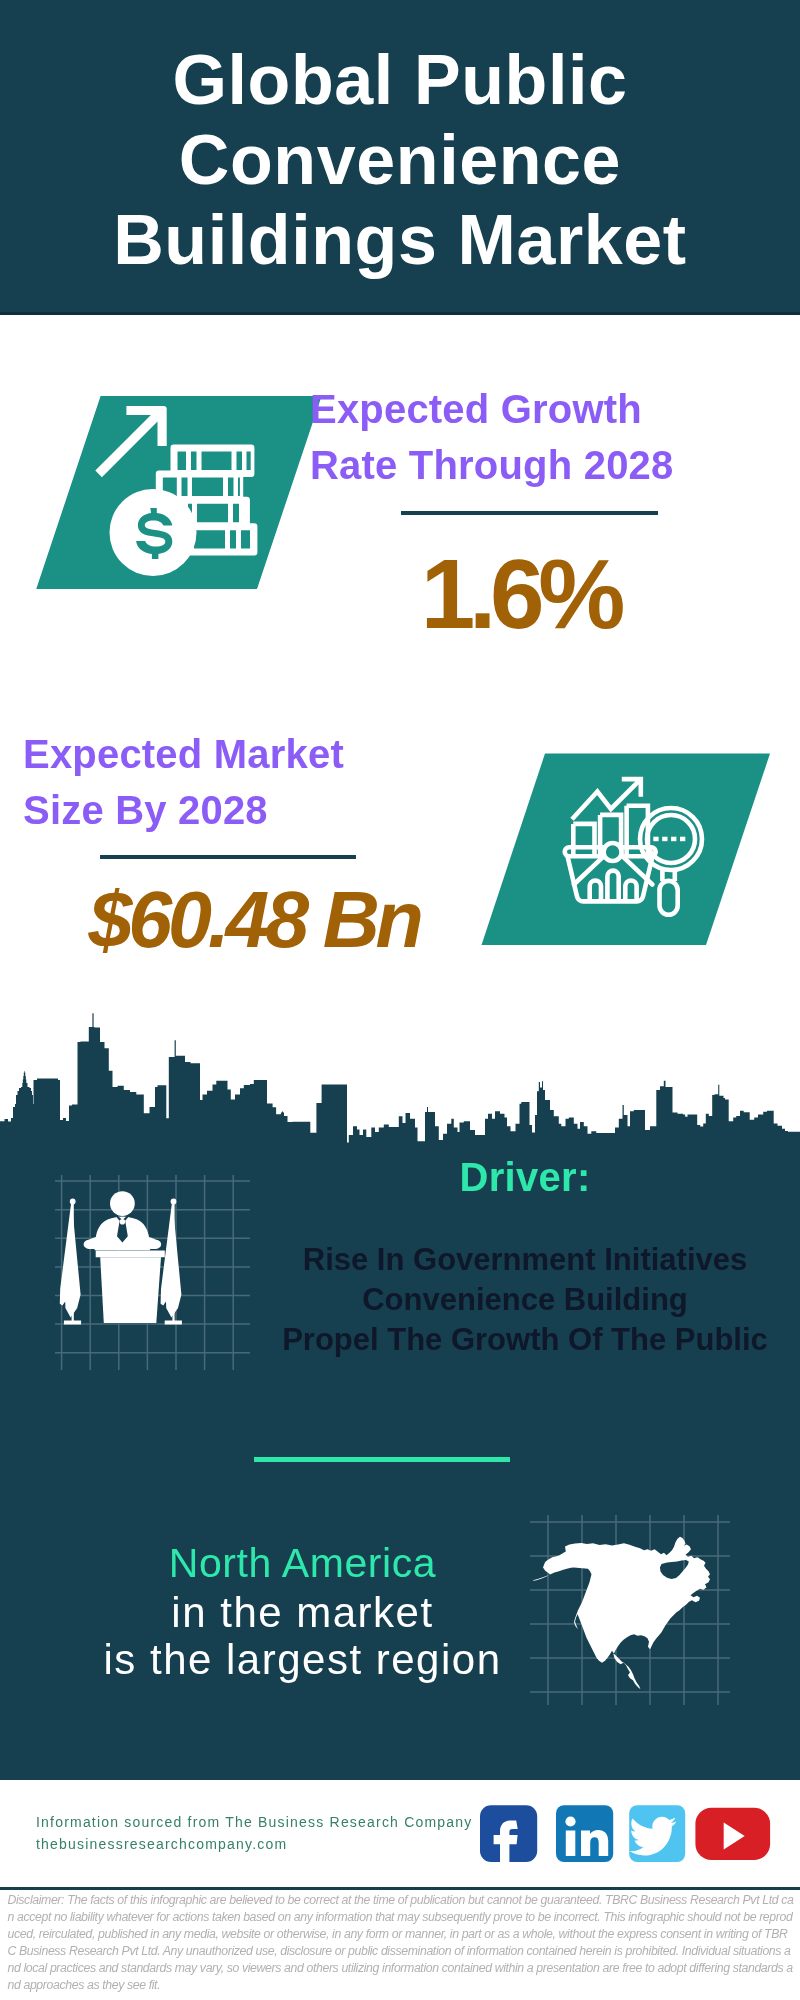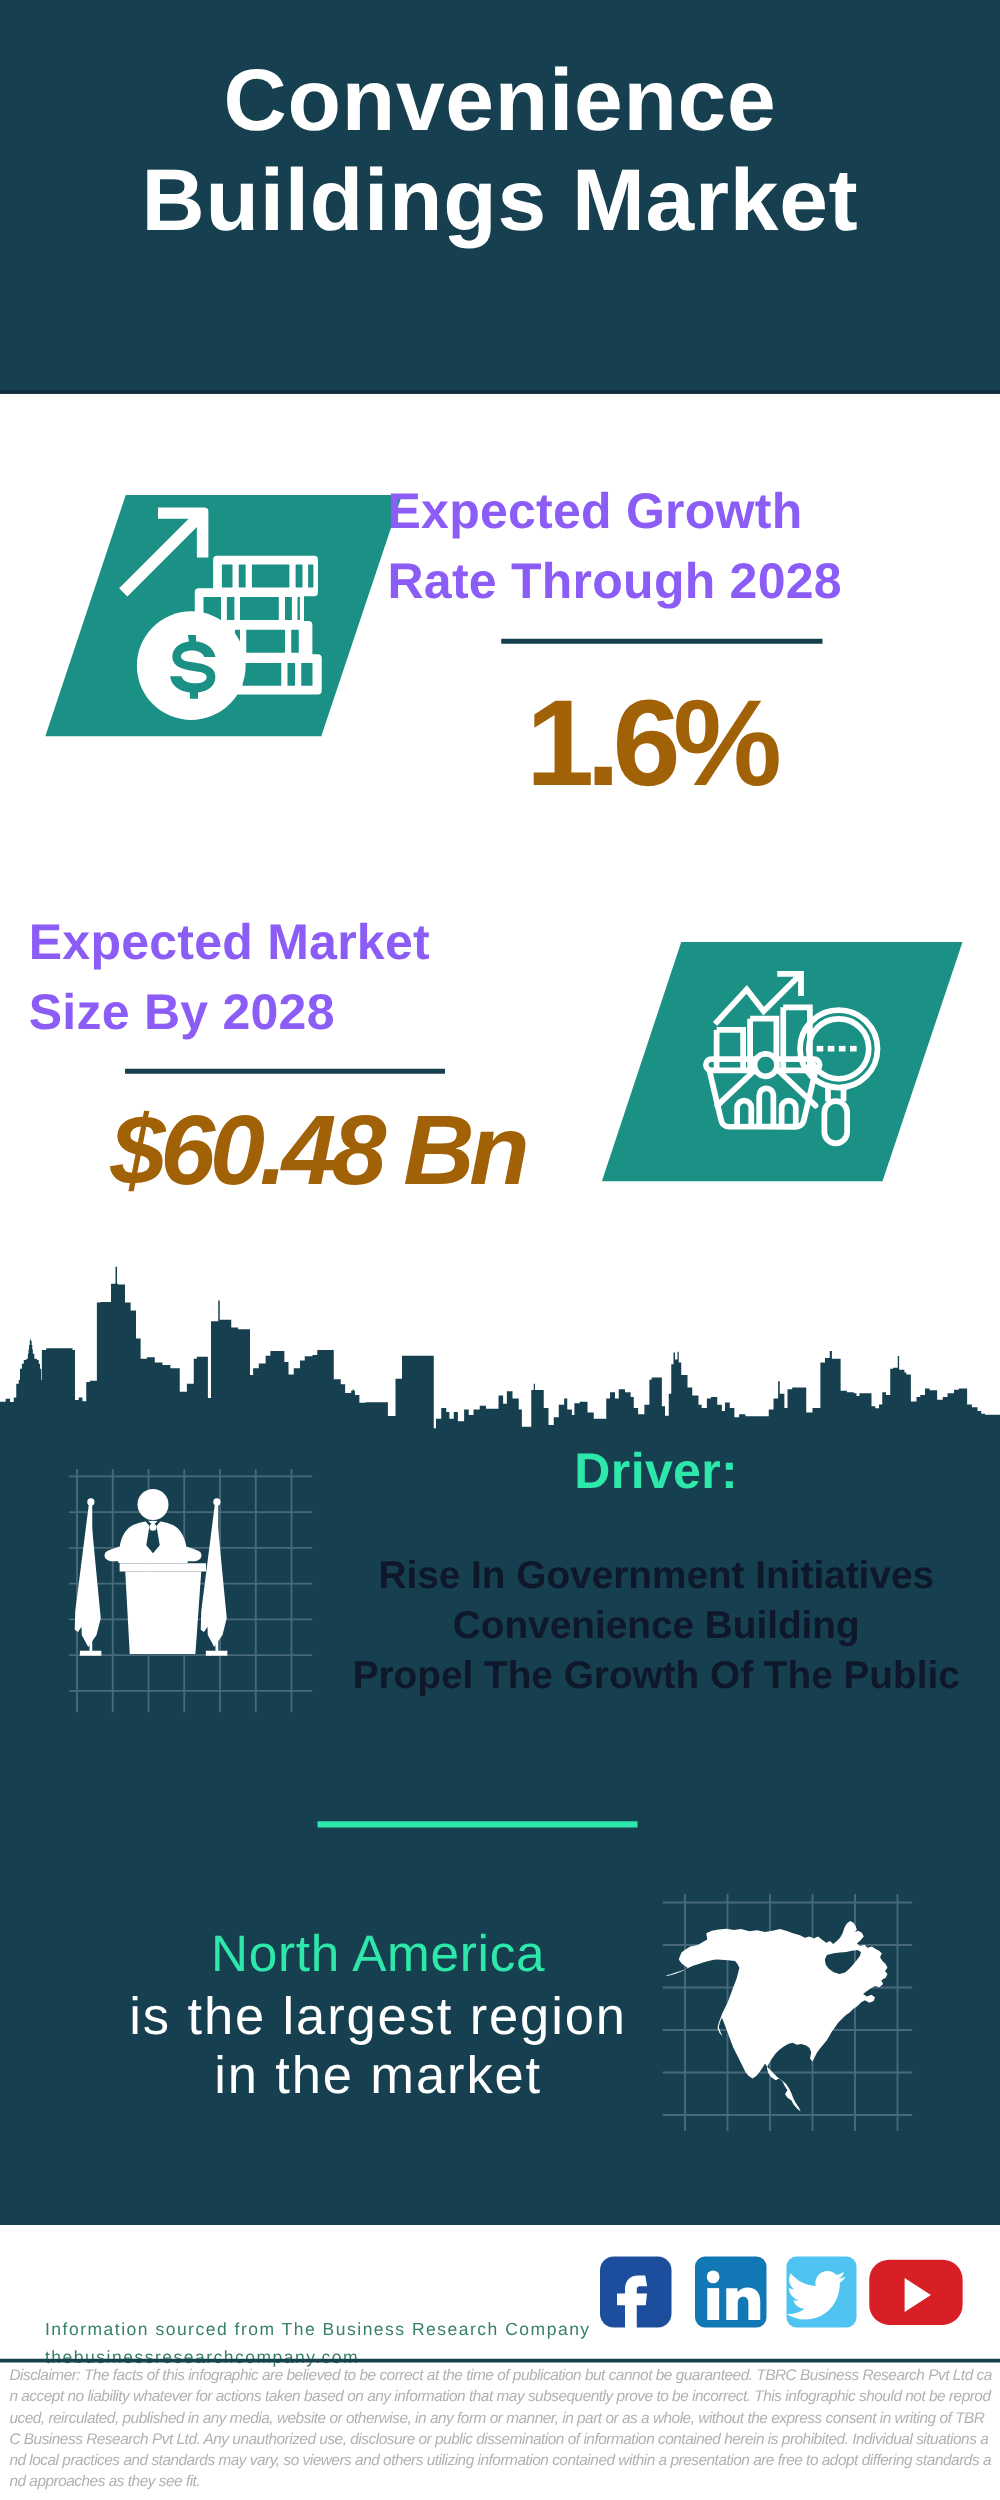--- a/index.html
+++ b/index.html
@@ -24,31 +24,32 @@
 
   .driver-h{position:absolute;color:#2ee8ab;font-size:40px;font-weight:bold;text-align:center;letter-spacing:0.3px;}
   .driver-b{position:absolute;color:#0f172a;font-size:31px;font-weight:bold;text-align:center;line-height:40px;}
   .sep{position:absolute;height:5px;background:#2ee8ab;}
 
   .na-h{position:absolute;color:#2ee8ab;font-size:41px;font-weight:normal;text-align:center;letter-spacing:0.6px;}
   .na-b{position:absolute;color:#fff;font-size:42px;text-align:center;line-height:47px;letter-spacing:1.5px;}
 
   
   .foot{position:absolute;left:0;top:1780px;width:800px;height:107px;background:#fff;}
-  .foot-txt{position:absolute;color:#368068;font-size:14px;letter-spacing:1.2px;line-height:21.5px;white-space:nowrap;margin-top:41px;}
+  .foot-txt{position:absolute;color:#368068;font-size:14px;letter-spacing:1.2px;line-height:21.5px;white-space:nowrap;}
   .discline{position:absolute;left:0;top:1887px;width:800px;height:3px;background:#16404f;}
   .disc{position:absolute;left:7.5px;top:1892px;width:786px;color:#b4b0b0;font-size:12.3px;letter-spacing:-0.38px;line-height:17px;word-break:break-all;text-align:left;font-style:italic;}
 </style>
 </head>
 <body>
 
 <div class="page">
 
   <div class="hdr">
     <div class="hdr-title">
+      <div>Global Public</div>
       <div>Convenience</div>
       <div>Buildings Market</div>
     </div>
   </div>
 
   <svg class="stat" style="left:30px;top:390px;width:300px;height:205px;" viewBox="0 0 300 205">
     <polygon points="70.6,6 291.6,6 227,199 6.25,199" fill="#1b9085"></polygon>
     <g fill="#ffffff">
 
       <path d="M96.4 16 H133.7 a3 3 0 0 1 3 3 V56 H127.5 V31.6 L71.9 87.2 L65.3 80.6 L120.9 25 H96.4 Z"></path>
@@ -156,22 +157,22 @@
   <div class="driver-h" style="left:250px;top:1155px;width:550px;">Driver:</div>
   <div class="driver-b" style="left:250px;top:1240px;width:550px;">
     <div>Rise In Government Initiatives</div>
     <div>Convenience Building</div>
     <div>Propel The Growth Of The Public</div>
   </div>
   <div class="sep" style="left:254px;top:1456.5px;width:256px;"></div>
 
   <div class="na-h" style="left:40px;top:1540px;width:525px;">North America</div>
   <div class="na-b" style="left:40px;top:1589px;width:525px;">
+    <div>in the market</div>
     <div>is the largest region</div>
-    <div>in the market</div>
   </div>
   <svg style="position:absolute;left:530px;top:1515px;width:200px;height:190px;" viewBox="0 0 200 190">
     <g stroke="#48697a" stroke-width="1.5">
       <path d="M0 7 H200 M0 41 H200 M0 75 H200 M0 109 H200 M0 143 H200 M0 177 H200"></path>
       <path d="M18 0 V190 M52 0 V190 M86 0 V190 M120 0 V190 M154 0 V190 M188 0 V190"></path>
     </g>
     <path id="na-map-path" fill="#ffffff" fill-rule="evenodd" d="M35.0,31.5 L39.5,29.5 L45.0,28.5 L51.2,28.0 L57.0,29.0 L63.0,28.2 L69.5,30.0 L75.5,29.2 L82.0,30.5 L88.0,29.5 L94.0,28.2 L99.5,29.8 L105.0,31.8 L110.0,33.2 L114.0,35.2 L117.5,34.2 L121.0,35.8 L124.5,34.2 L127.5,36.5 L131.0,39.2 L134.0,37.8 L136.5,40.2 L139.5,37.8 L142.0,35.2 L144.0,31.8 L145.5,27.2 L147.5,23.8 L150.0,21.8 L152.5,23.0 L154.5,25.8 L155.5,28.8 L153.5,30.8 L156.5,29.5 L159.5,31.2 L161.0,34.2 L158.5,37.2 L155.5,39.8 L158.0,41.8 L161.5,40.8 L164.0,43.2 L167.5,42.2 L170.5,44.2 L173.5,45.8 L175.5,47.8 L174.0,50.8 L176.0,53.8 L178.5,56.2 L180.0,59.2 L178.0,61.8 L180.0,64.2 L178.5,67.2 L175.0,69.2 L176.5,72.2 L173.5,74.8 L170.0,73.8 L166.5,75.8 L163.0,78.2 L160.5,80.2 L163.5,82.2 L167.0,80.8 L170.0,82.8 L169.0,85.8 L165.5,87.2 L162.0,85.2 L159.0,86.8 L156.0,89.8 L152.5,92.2 L149.5,95.2 L146.5,97.2 L143.5,100.2 L140.5,103.2 L138.0,106.8 L135.5,110.2 L133.5,113.8 L131.5,117.2 L129.0,120.2 L126.0,123.8 L123.5,127.2 L121.5,131.2 L120.0,134.2 L118.0,131.8 L119.0,126.8 L117.5,123.2 L114.5,121.2 L111.0,120.2 L107.5,120.8 L104.0,119.2 L100.5,120.2 L97.0,122.2 L93.5,124.8 L90.5,127.8 L88.0,131.2 L85.5,135.2 L83.5,139.2 L84.5,143.2 L87.0,146.8 L90.5,149.2 L93.5,147.8 L96.0,150.2 L98.0,154.2 L100.0,157.2 L98.0,160.2 L100.0,163.2 L103.0,165.2 L105.0,168.8 L108.0,172.2 L110.5,174.2 L109.0,170.8 L106.5,167.2 L104.5,163.2 L103.0,159.2 L101.0,155.2 L98.5,151.8 L95.0,148.8 L92.0,146.8 L89.0,143.8 L86.5,141.2 L84.0,138.8 L82.0,135.8 L80.0,139.2 L77.5,142.8 L75.0,145.8 L72.0,147.8 L69.0,145.8 L66.5,142.8 L64.5,138.8 L62.5,134.8 L60.5,130.8 L58.5,126.8 L56.5,122.8 L55.0,118.8 L53.5,114.8 L52.0,110.8 L50.5,106.8 L49.0,102.8 L47.5,99.2 L46.0,102.8 L45.0,106.8 L46.5,110.8 L48.0,114.2 L45.5,111.2 L44.0,107.2 L45.0,103.2 L46.5,99.2 L48.0,95.2 L50.0,91.2 L52.0,87.2 L53.5,83.2 L55.0,79.2 L56.5,75.2 L58.0,71.2 L59.5,67.2 L60.5,63.2 L61.5,59.2 L60.0,56.2 L58.0,53.8 L52.5,53.2 L43.8,52.5 L41.0,52.8 L36.8,53.8 L32.5,55.0 L29.0,56.2 L24.5,57.5 L20.0,59.5 L15.0,61.5 L10.0,63.2 L6.0,64.5 L3.5,65.0 L3.0,65.8 L6.5,65.2 L11.0,63.8 L16.0,61.8 L20.0,59.2 L18.0,57.8 L15.5,56.0 L14.0,54.0 L13.0,52.5 L14.0,49.8 L15.2,47.0 L17.0,45.5 L20.0,43.5 L22.2,42.2 L25.5,41.5 L29.0,40.5 L34.0,37.5 L35.8,36.5 Z M137.0,47.5 L142.0,47.0 L147.0,46.5 L151.5,45.5 L156.0,44.9 L158.8,46.5 L158.0,49.5 L155.5,53.0 L152.5,56.5 L149.5,60.0 L146.0,63.0 L141.5,64.1 L137.0,62.8 L133.0,60.0 L130.5,56.5 L129.9,52.5 L131.5,49.0 Z"></path>
   </svg>
   <svg class="skyline" viewBox="0 0 800 150" preserveAspectRatio="none">
     <polygon fill="#16404f" points="0.0,109.3 4.5,109.3 4.5,107.0 8.0,107.0 8.0,109.5 11.0,109.5 11.0,106.0 13.0,106.0 13.0,95.0 15.0,95.0 15.0,92.0 16.0,92.0 16.0,83.0 17.5,83.0 17.5,79.0 19.0,79.0 19.0,76.0 21.0,76.0 21.0,75.0 22.3,75.0 22.3,71.0 22.8,71.0 22.8,67.5 23.3,67.5 23.3,64.0 23.8,64.0 23.8,60.5 24.3,60.5 24.3,59.0 24.8,59.0 24.8,60.5 25.3,60.5 25.3,64.0 25.8,64.0 25.8,67.5 26.3,67.5 26.3,71.0 27.5,71.0 27.5,75.0 29.5,75.0 29.5,76.0 31.0,76.0 31.0,79.0 32.0,79.0 32.0,83.0 33.0,83.0 33.0,92.0 33.5,92.0 33.5,68.0 37.0,68.0 37.0,66.5 55.0,66.5 55.0,66.5 58.0,66.5 58.0,68.0 60.0,68.0 60.0,108.0 63.0,108.0 63.0,106.0 66.0,106.0 66.0,109.0 69.0,109.0 69.0,93.5 72.0,93.5 72.0,92.5 77.5,92.5 77.5,30.0 77.5,93.8 77.5,30.0 80.5,30.0 80.5,29.5 88.8,29.5 88.8,15.0 92.4,15.0 92.4,1.3 93.6,1.3 93.6,15.0 94.5,15.0 94.5,15.5 100.0,15.5 100.0,30.0 104.5,30.0 104.5,36.3 108.8,36.3 108.8,58.8 112.5,58.8 112.5,75.0 117.5,75.0 117.5,73.8 123.8,73.8 123.8,78.0 130.0,78.0 130.0,80.0 136.3,80.0 136.3,82.5 143.8,82.5 143.8,101.3 149.5,101.3 149.5,95.0 155.0,95.0 155.0,75.0 157.5,75.0 157.5,73.3 166.3,73.3 166.3,106.3 168.8,106.3 168.8,45.0 174.6,45.0 174.6,28.3 175.8,28.3 175.8,43.8 185.0,43.8 185.0,50.0 190.5,50.0 190.5,51.3 200.0,51.3 200.0,88.0 202.5,88.0 202.5,82.5 207.0,82.5 207.0,78.8 212.5,78.8 212.5,72.5 216.3,72.5 216.3,68.8 227.5,68.8 227.5,77.5 230.8,77.5 230.8,87.5 235.0,87.5 235.0,82.5 240.0,82.5 240.0,76.3 243.8,76.3 243.8,73.0 250.0,73.0 250.0,72.0 253.8,72.0 253.8,68.0 267.0,68.0 267.0,91.4 272.6,91.4 272.6,95.3 276.1,95.3 276.1,102.3 280.9,102.3 280.9,100.5 282.0,100.5 282.0,99.6 283.0,99.6 283.0,100.5 284.0,100.5 284.0,104.0 287.5,104.0 287.5,110.1 292.4,110.1 292.4,109.8 310.3,109.8 310.3,120.7 316.4,120.7 316.4,90.9 321.6,90.9 321.6,72.5 347.0,72.5 347.0,130.5 348.8,130.5 348.8,123.0 353.0,123.0 353.0,114.3 357.0,114.3 357.0,117.5 359.5,117.5 359.5,123.0 363.0,123.0 363.0,117.5 366.3,117.5 366.3,125.0 371.3,125.0 371.3,115.5 375.0,115.5 375.0,120.0 378.8,120.0 378.8,115.5 383.8,115.5 383.8,112.5 388.8,112.5 388.8,115.0 398.8,115.0 398.8,104.3 402.5,104.3 402.5,111.0 405.5,111.0 405.5,101.0 410.0,101.0 410.0,106.8 415.0,106.8 415.0,115.5 417.5,115.5 417.5,129.3 425.0,129.3 425.0,100.0 427.0,100.0 427.0,95.0 428.0,95.0 428.0,100.0 435.0,100.0 435.0,114.3 438.8,114.3 438.8,128.0 443.0,128.0 443.0,121.8 447.0,121.8 447.0,111.8 451.3,111.8 451.3,106.8 453.8,106.8 453.8,115.5 457.5,115.5 457.5,120.0 459.5,120.0 459.5,110.5 463.8,110.5 463.8,109.3 470.0,109.3 470.0,118.0 475.0,118.0 475.0,123.0 485.0,123.0 485.0,106.8 488.0,106.8 488.0,101.8 492.0,101.8 492.0,106.8 495.0,106.8 495.0,99.3 500.0,99.3 500.0,101.8 504.5,101.8 504.5,105.5 507.0,105.5 507.0,114.3 510.5,114.3 510.5,119.3 515.5,119.3 515.5,111.8 519.5,111.8 519.5,91.8 521.3,91.8 521.3,90.0 529.5,90.0 529.5,113.0 532.0,113.0 532.0,120.5 535.0,120.5 535.0,103.0 537.0,103.0 537.0,79.3 538.8,79.3 538.8,70.0 540.0,70.0 540.0,75.5 542.0,75.5 542.0,69.3 543.0,69.3 543.0,78.0 545.0,78.0 545.0,88.0 550.0,88.0 550.0,98.0 553.8,98.0 553.8,104.3 558.8,104.3 558.8,111.8 561.3,111.8 561.3,114.3 565.5,114.3 565.5,106.8 568.8,106.8 568.8,105.5 573.8,105.5 573.8,111.8 577.5,111.8 577.5,116.8 580.0,116.8 580.0,110.0 583.8,110.0 583.8,114.3 587.5,114.3 587.5,121.8 591.3,121.8 591.3,119.3 596.3,119.3 596.3,121.0 615.0,121.0 615.0,115.5 618.8,115.5 618.8,106.8 622.5,106.8 622.5,93.0 623.8,93.0 623.8,103.0 627.5,103.0 627.5,114.3 630.0,114.3 630.0,99.3 633.8,99.3 633.8,98.0 645.0,98.0 645.0,118.0 650.0,118.0 650.0,114.3 656.3,114.3 656.3,78.0 660.0,78.0 660.0,74.3 663.8,74.3 663.8,68.8 665.5,68.8 665.5,75.0 672.5,75.0 672.5,100.5 677.5,100.5 677.5,101.8 683.0,101.8 683.0,102.5 685.2,102.5 685.2,104.7 687.5,104.7 687.5,102.5 697.2,102.5 697.2,113.0 700.2,113.0 700.2,114.5 703.2,114.5 703.2,111.5 705.8,111.5 705.8,101.7 708.8,101.7 708.8,104.0 712.2,104.0 712.2,83.0 714.5,83.0 714.5,82.2 718.2,82.2 718.2,72.8 719.3,72.8 719.3,83.7 723.5,83.7 723.5,86.0 725.0,86.0 725.0,87.5 728.7,87.5 728.7,109.2 733.2,109.2 733.2,105.5 736.2,105.5 736.2,104.0 740.0,104.0 740.0,98.7 743.7,98.7 743.7,100.2 749.7,100.2 749.7,107.7 754.2,107.7 754.2,105.5 758.0,105.5 758.0,102.5 763.2,102.5 763.2,99.8 767.0,99.8 767.0,98.7 773.7,98.7 773.7,111.5 777.5,111.5 777.5,113.7 782.0,113.7 782.0,116.7 785.0,116.7 785.0,119.0 788.0,119.0 788.0,119.7 800.0,119.7 800.0,119.7 800.0,138.0 0.0,138.0"></polygon>

